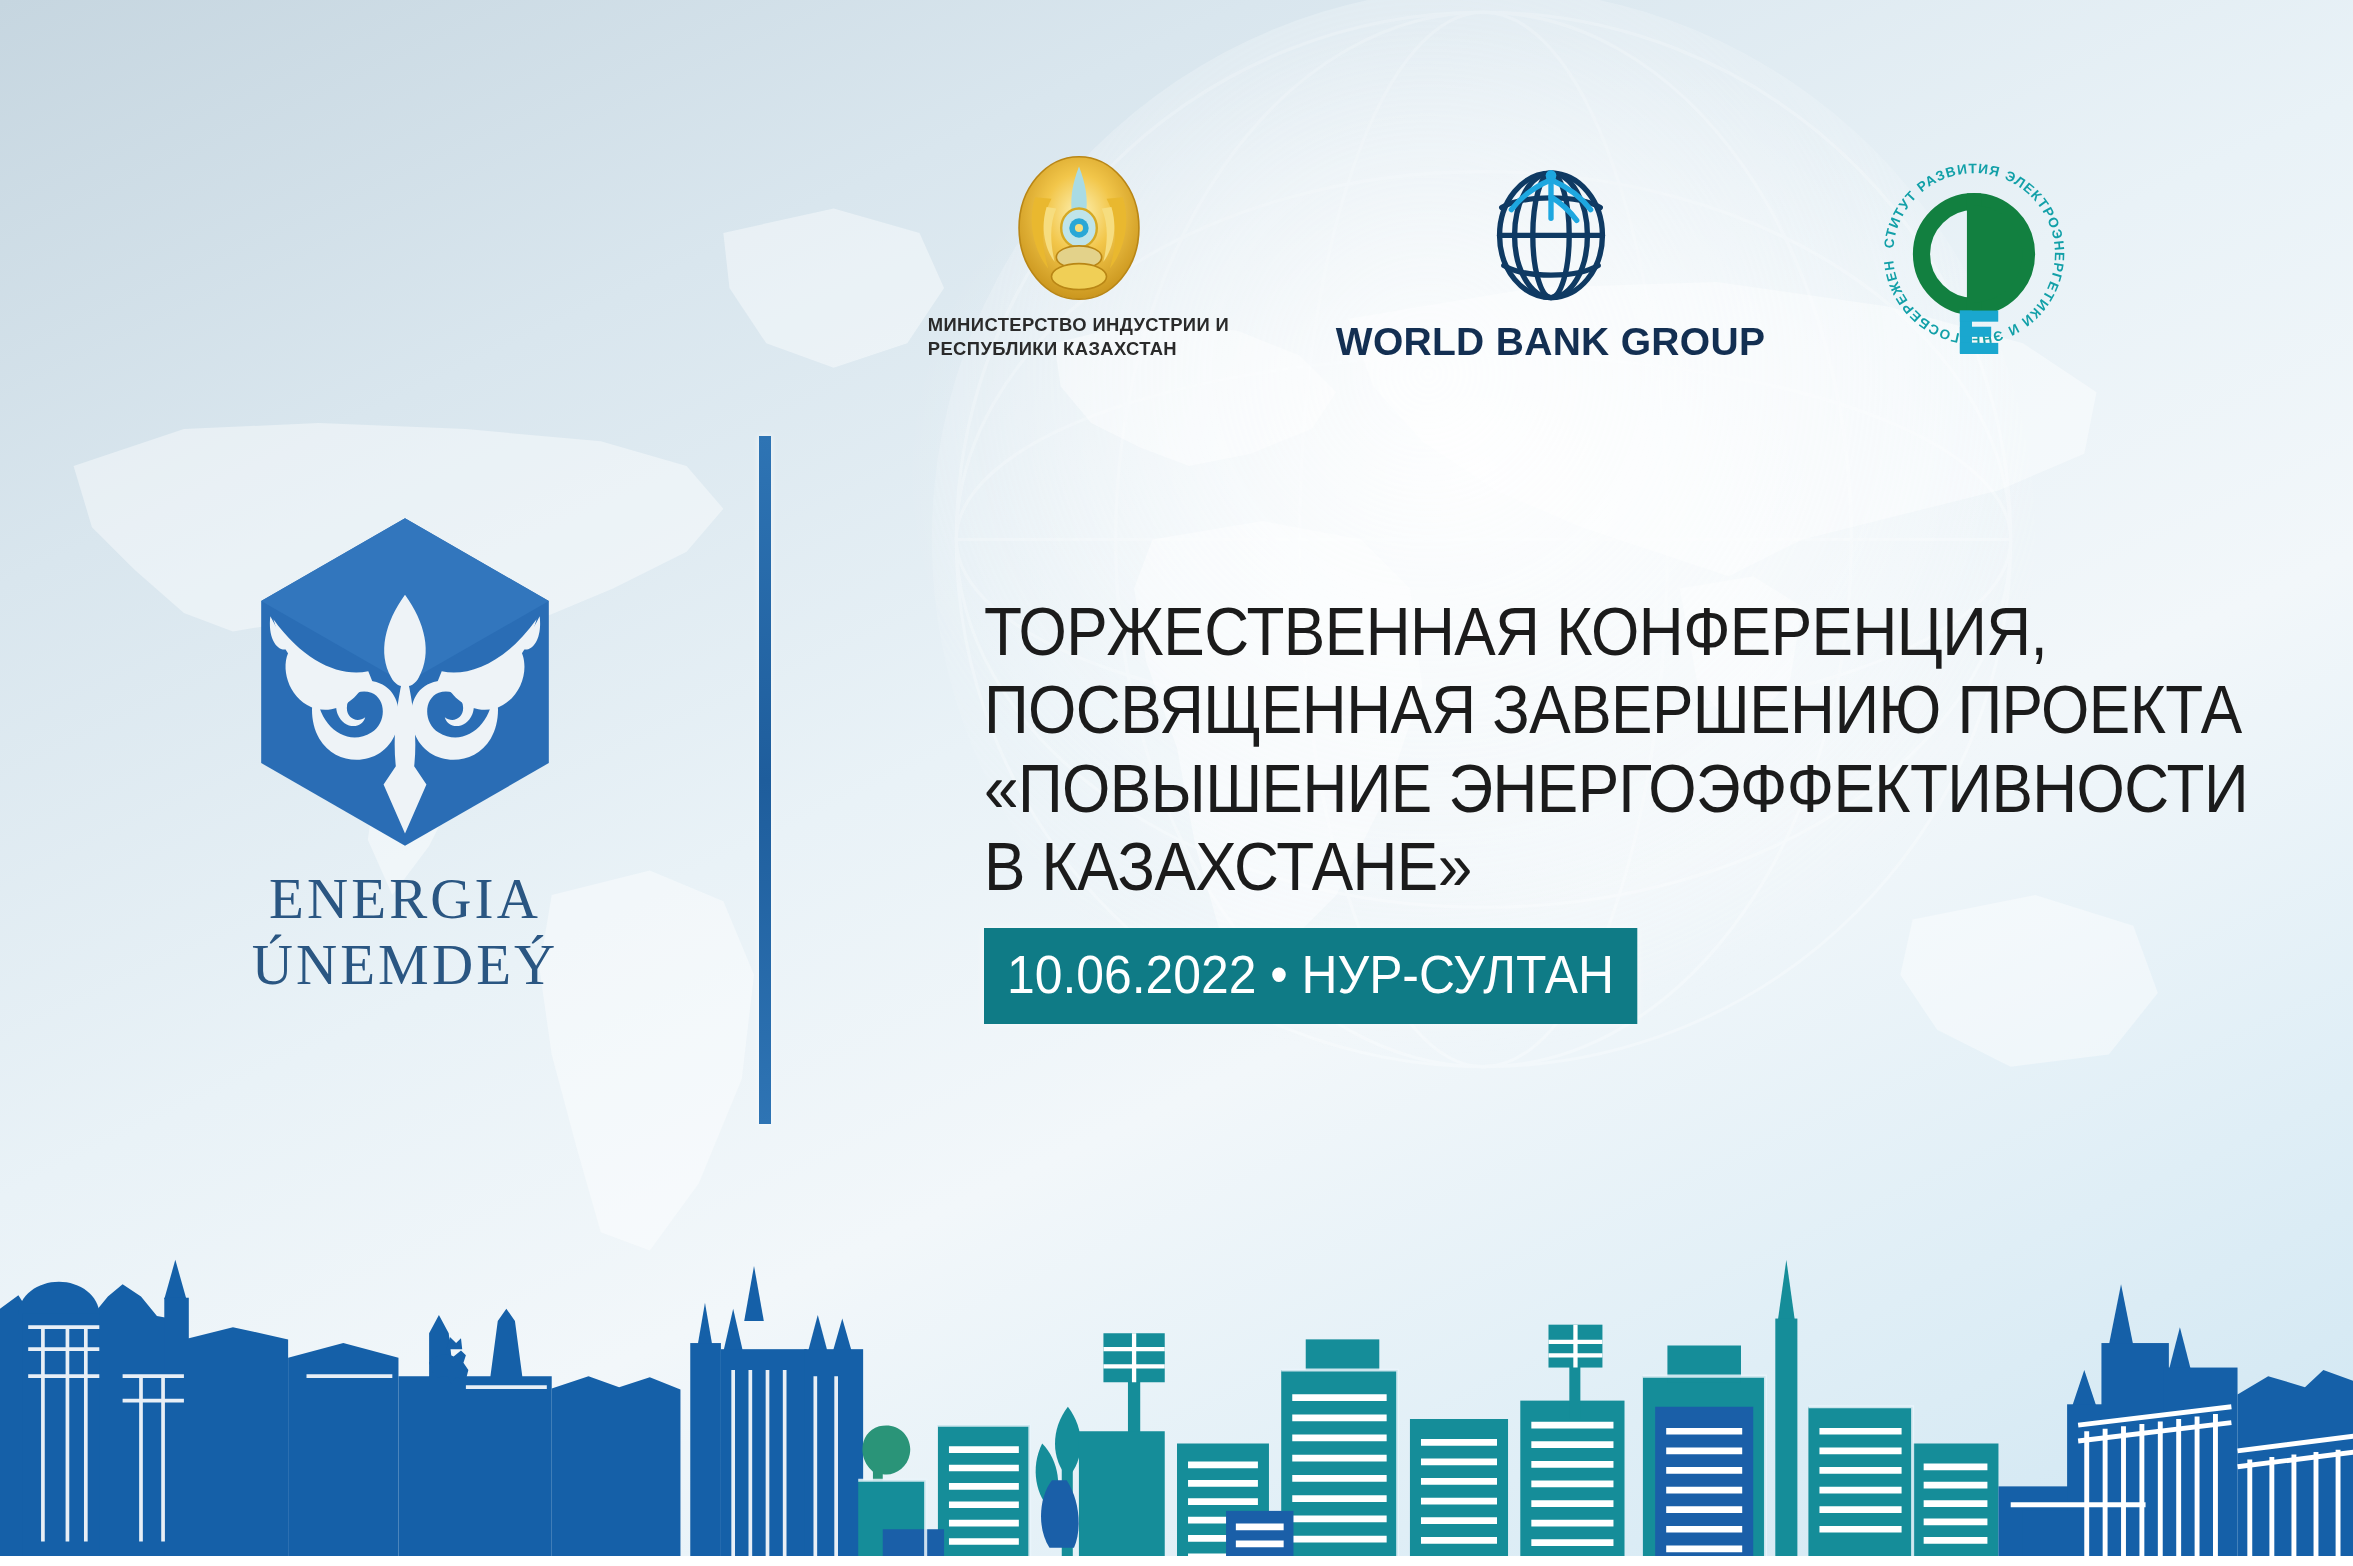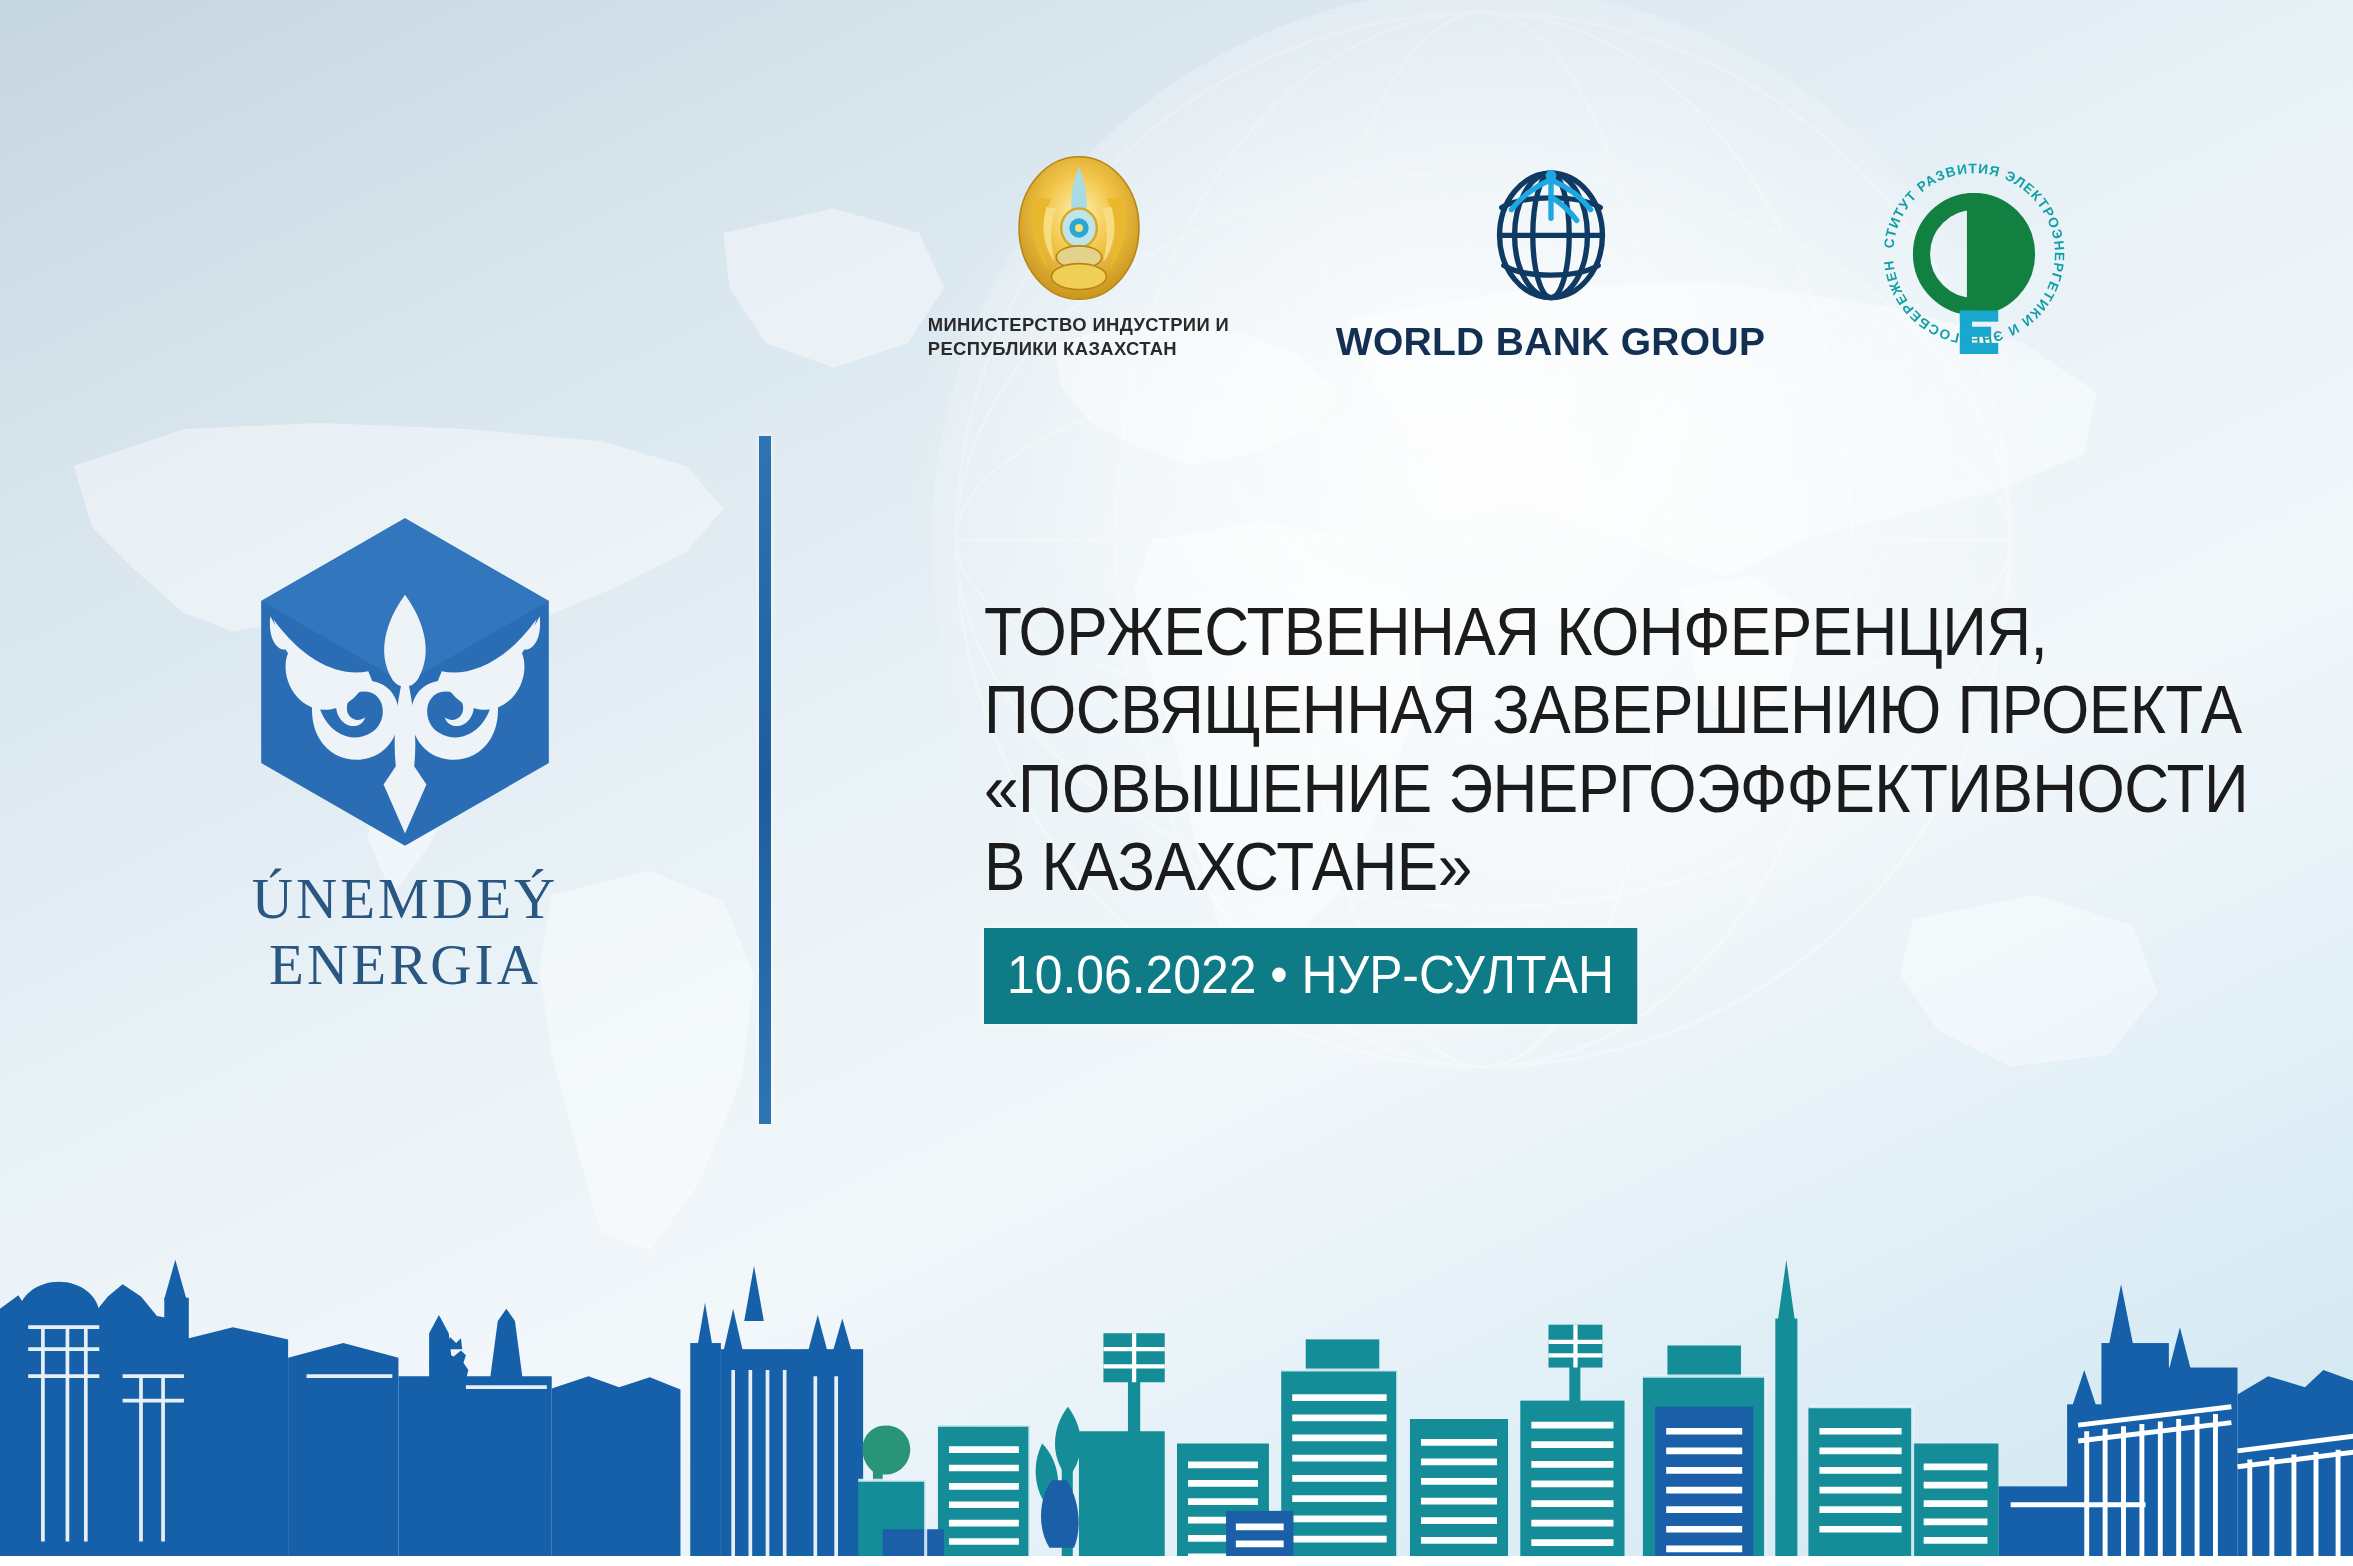--- a/index.html
+++ b/index.html
@@ -248,22 +248,22 @@
                  C130,117 138,122 138,130 C138,137 131,140 126,136
                  C128,144 140,144 144,134 C148,124 140,112 126,112
                  C108,112 100,128 106,146 C114,168 144,170 156,150
                  C162,140 162,126 158,116 Z"></path>
 
         <path d="M100,104 C106,128 108,150 106,168 L114,180
                  L100,212 L86,180 L94,168 C92,150 94,128 100,104 Z"></path>
       </g>
     </svg>
     <div class="wordmark">
+      <div>ENERGIA</div>
       <div>ÚNEMDEÝ</div>
-      <div>ENERGIA</div>
     </div>
   </div>
 
   <div class="titleblock">
     <div class="line">ТОРЖЕСТВЕННАЯ КОНФЕРЕНЦИЯ,</div>
     <div class="line">ПОСВЯЩЕННАЯ ЗАВЕРШЕНИЮ ПРОЕКТА</div>
     <div class="line">«ПОВЫШЕНИЕ ЭНЕРГОЭФФЕКТИВНОСТИ</div>
     <div class="line">В КАЗАХСТАНЕ»</div>
     <div class="datebadge">10.06.2022 • НУР-СУЛТАН</div>
   </div>

